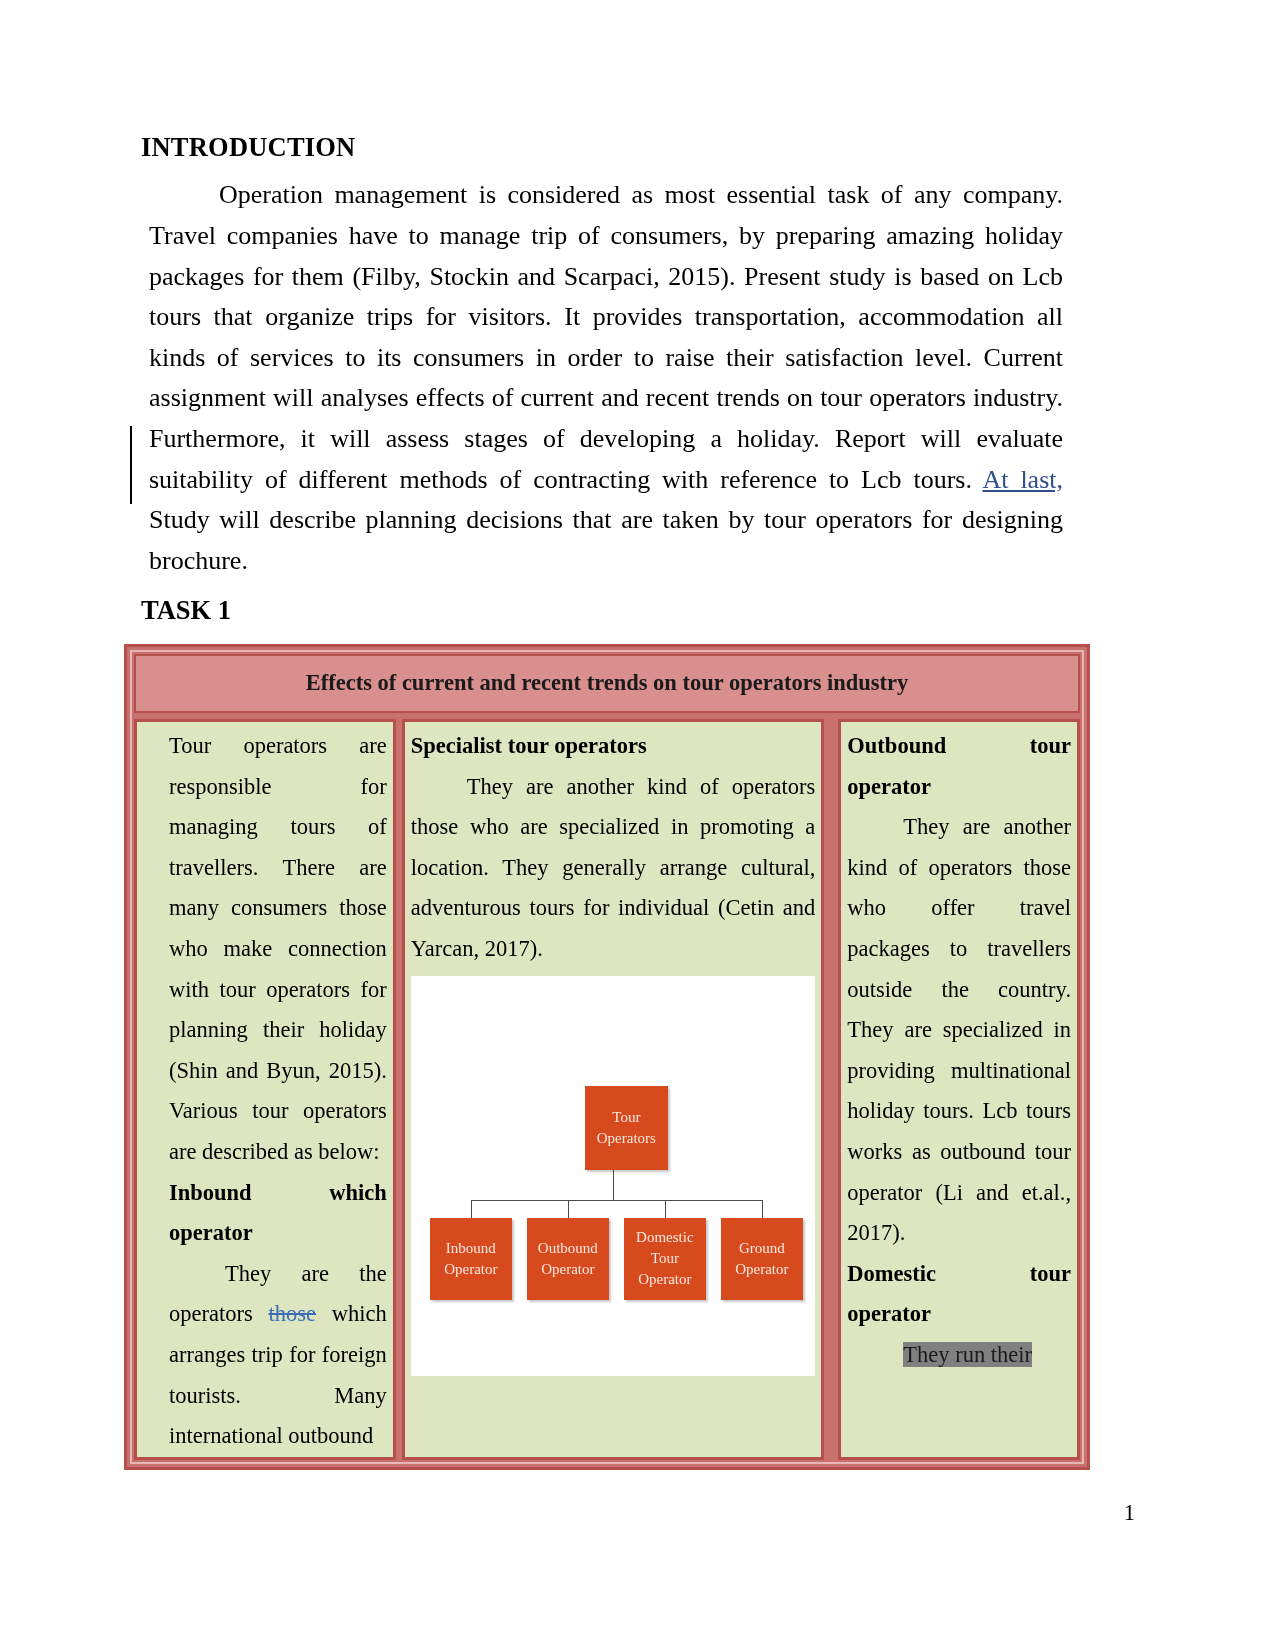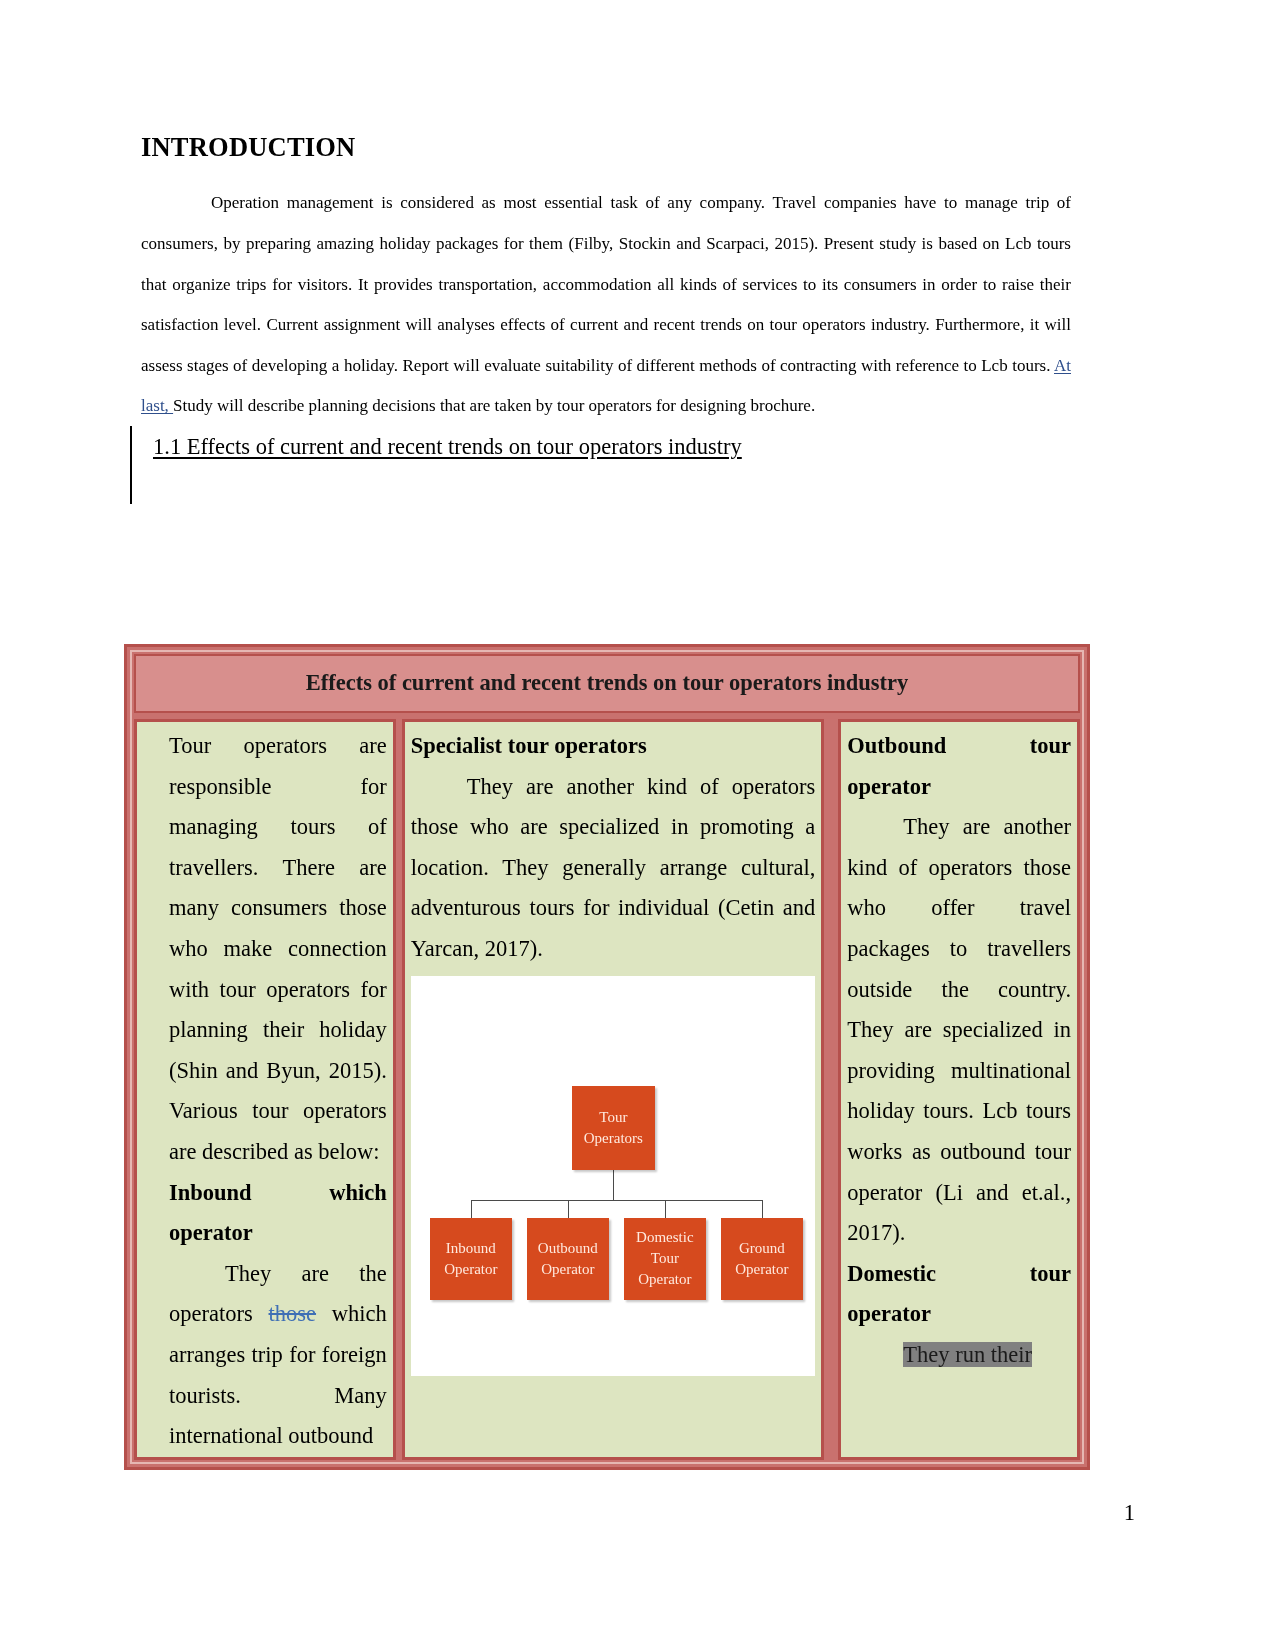--- a/index.html
+++ b/index.html
@@ -27,38 +27,38 @@
   .content {
     position: absolute;
     left: 141px;
     top: 132px;
     width: 930px;
   }
 
   h1.doc-heading {
     font-size: 26.5px;
     font-weight: bold;
-    margin: 0 0 21px 0;
+    margin: 0 0 13px 0;
     letter-spacing: 0.2px;
     line-height: 1.15;
   }
 
   h2.task-heading {
     font-size: 26.5px;
     font-weight: bold;
     margin: 14px 0 16px 0;
     line-height: 1.15;
   }
 
   p.body-para {
-    font-size: 17px;
+    font-size: 26px;
     line-height: 40.6px;
     text-align: justify;
     text-justify: inter-word;
-    margin: 0;
+    margin: 8px;
     text-indent: 70px;
     font-family: Liberation Serif, serif;
   }
 
   .subheading {
     font-size: 22.5px;
     line-height: 40.6px;
     margin: 0 0 12px 12px;
     text-decoration: underline;
     text-underline-offset: 3px;
@@ -169,21 +169,21 @@
     line-height: 21px;
     display: flex;
     flex-direction: column;
     justify-content: center;
     align-items: center;
     box-shadow: 2px 2px 2px rgba(0,0,0,0.22);
     box-sizing: border-box;
     padding: 2px;
   }
   .node-root {
-    left: 161px; top: 110px;
+    left: 174px; top: 110px;
     width: 83px; height: 84px;
   }
   .node-leaf {
     top: 242px;
     width: 82px; height: 82px;
   }
   #node-inbound  { left: 19px; }
   #node-outbound { left: 116px; }
   #node-domestic { left: 213px; }
   #node-ground   { left: 310px; }
@@ -215,20 +215,21 @@
 
   <div class="change-bar" id="change-bar-1"></div>
   <div class="change-bar" id="change-bar-2"></div>
 
   <div class="content">
 
     <h1 class="doc-heading">INTRODUCTION</h1>
 
     <p class="body-para"><span>Operation management is considered as most essential task of any company. Travel companies have to manage trip of consumers, by preparing amazing holiday packages for them (Filby, Stockin and Scarpaci, 2015). Present study is based on Lcb tours that organize trips for visitors. It provides transportation, accommodation all kinds of services to its consumers in order to raise their satisfaction level.  Current assignment will analyses effects of current and recent trends  on tour operators industry. Furthermore, it will assess stages of developing a holiday. Report will evaluate suitability of different methods of contracting with reference to Lcb tours. </span><span class="ins">At last, </span><span>Study will describe planning decisions that are taken by tour operators for designing brochure.</span></p>
 
+    <h2 class="task-heading">TASK 1</h2>
 
     <div class="subheading">1.1 Effects of current and recent trends on tour operators industry</div>
 
   </div>
 
   <div class="tbl-wrap">
     <div class="tbl-inner">
 
       <div class="tbl-header">Effects of current and recent trends on tour operators industry</div>
 

